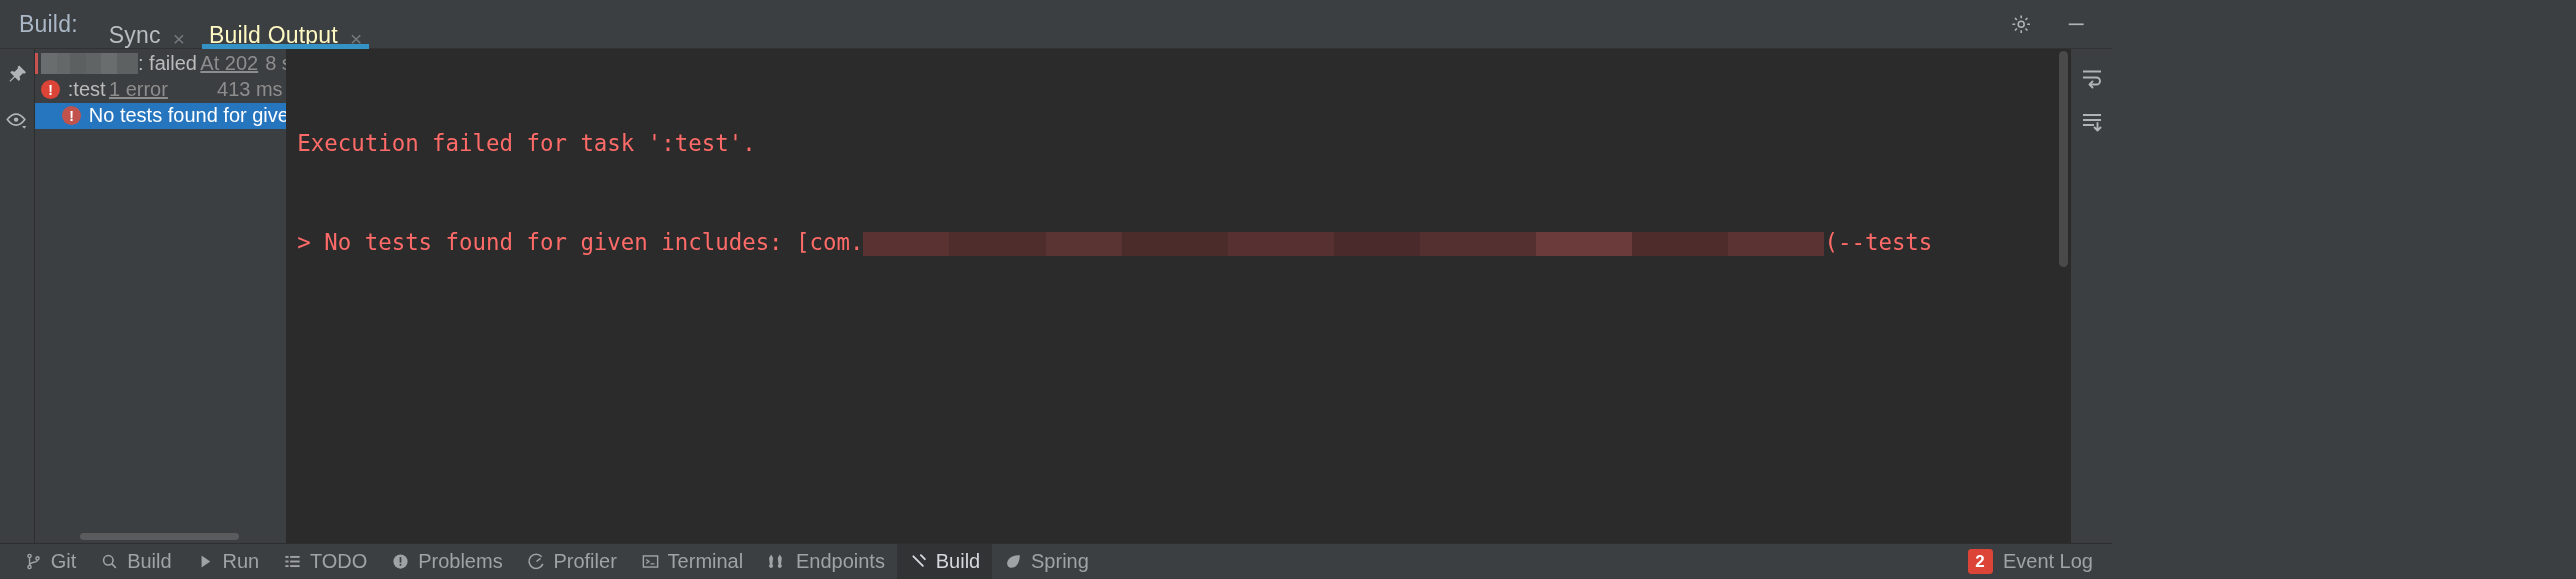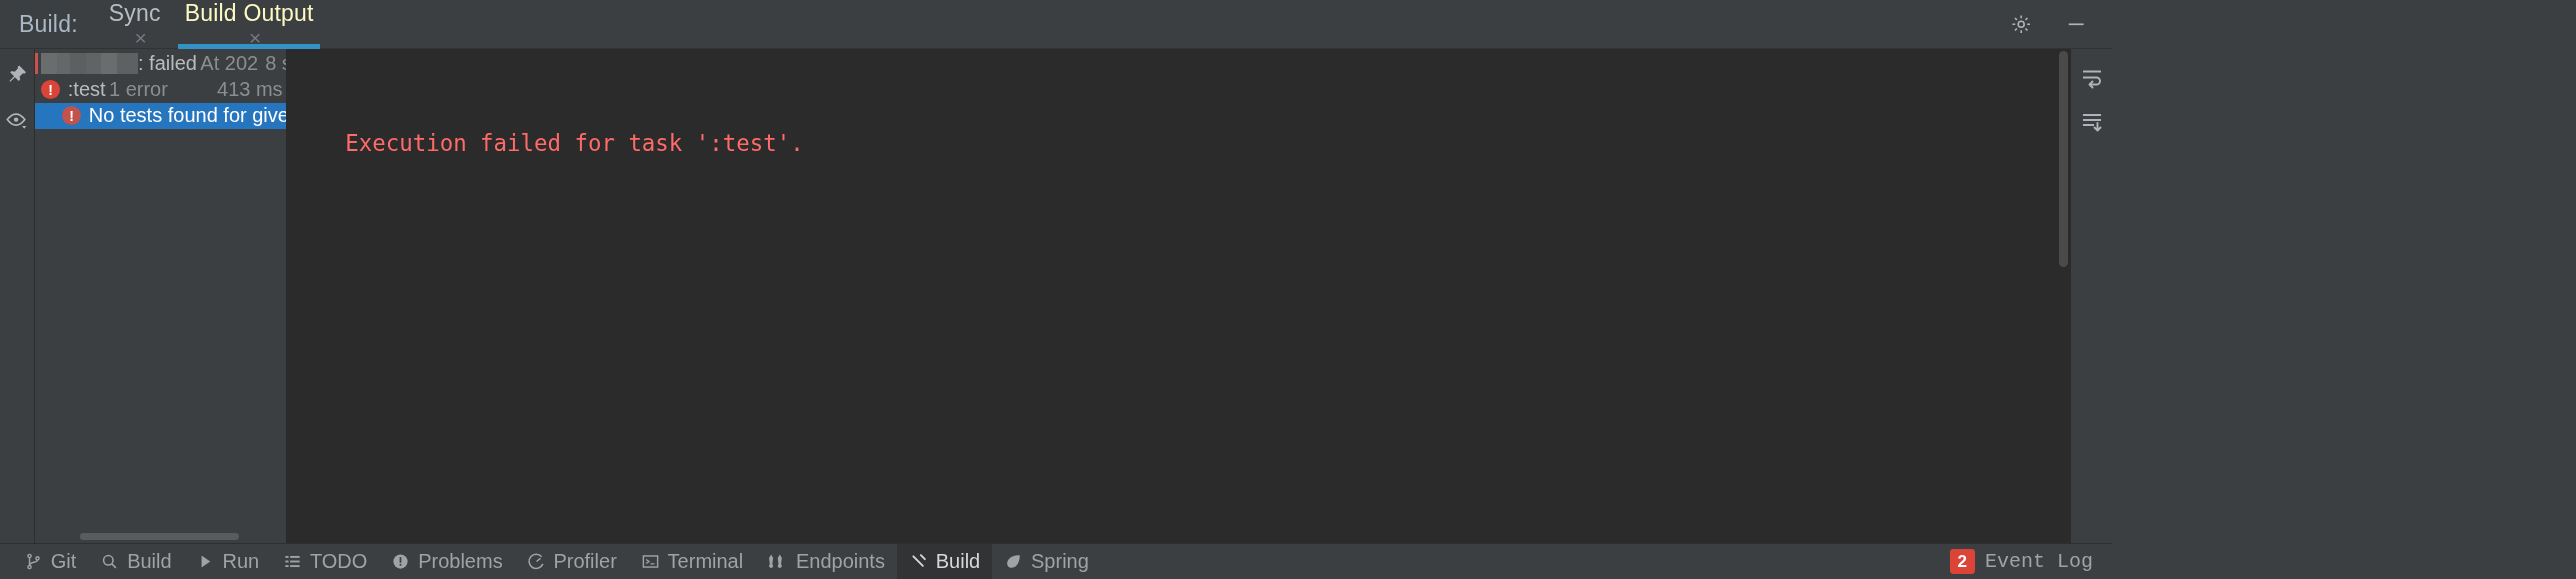--- a/index.html
+++ b/index.html
@@ -38,26 +38,25 @@
   .tabbar-label {
     color: #a9b7c6;
     font-size: 23px;
     margin-left: 19px;
     margin-right: 19px;
     letter-spacing: 0.2px;
   }
   .tab {
     height: 49px;
     display: flex;
-    align-items: center;
+    align-items: flex-end;
     padding: 0 12px 0 12px;
     position: relative;
     box-sizing: border-box;
     cursor: default;
-    flex-direction: column;
   }
   .tab-title {
     color: #b7bdc2;
     font-size: 23px;
     letter-spacing: 0.2px;
   }
   .tab.active .tab-title {
     color: #fef9c3;
   }
   .tab-close {
@@ -175,21 +174,21 @@
     display: block;
   }
   .err-icon .bang {
     position: absolute;
     left: 0; top: 0; width: 19px; height: 19px;
     display: flex; align-items: center; justify-content: center;
     color: #fff; font-size: 14px; font-weight: bold; line-height: 1;
   }
   .tree-row.selected .err-icon .circ { background: #c1534c; }
   .main-text { flex: 0 0 auto; }
-  .sub-text { color: #8d8d8d; margin-left: 3.4px; flex: 0 0 auto; }
+  .sub-text { color: #8d8d8d; margin-left: 3.4px; flex: 0 0 auto; text-decoration: underline; }
   .time-text {
     margin-left: auto;
     color: #8d8d8d;
     flex: 0 0 auto;
     padding-left: 7px;
   }
   .red-marker {
     position: absolute;
     left: 0; top: 2.6px;
     width: 2.6px; height: 21px;
@@ -210,21 +209,20 @@
     border-radius: 3.4px;
   }
 
   
   .console-wrap {
     flex: 1;
     min-width: 0;
     background: #2b2b2b;
     position: relative;
     display: flex;
-    padding-left: 48px;
   }
   .console {
     flex: 1;
     min-width: 0;
     padding: 12px 0 0 10.3px;
     font-family: "DejaVu Sans Mono", "Liberation Mono", monospace;
     font-size: 22.4px;
     line-height: 33px;
     color: #ff6b68;
     white-space: pre;
@@ -314,21 +312,20 @@
     color: #fff;
     border-radius: 3.4px;
     font-size: 17px;
     padding: 1.7px 7.8px;
     line-height: 1.25;
     font-weight: bold;
   }
   .sb-eventlog {
     color: #9fa3a6;
     font-size: 20px;
-    font-family: Liberation Mono, monospace;
   }
   svg { display: block; }
 </style>
 </head>
 <body>
 
 <div class="app">
 
   <div class="tabbar">
     <span class="tabbar-label">Build:</span>
@@ -407,20 +404,21 @@
 
       </div>
       <div class="tree-hscroll">
         <span class="thumb"></span>
       </div>
     </div>
 
     <div class="console-wrap">
       <div class="console">
         <span class="ln">Execution failed for task ':test'.</span>
+        <span class="ln"><span>&gt; No tests found for given includes: [com.</span><span class="redact-long"></span><span>(--tests</span></span>
         <span class="ln"></span>
         
         
       </div>
       <div class="console-scrollbar">
         <div class="thumb"></div>
       </div>
     </div>
 
     <div class="right-gutter">

